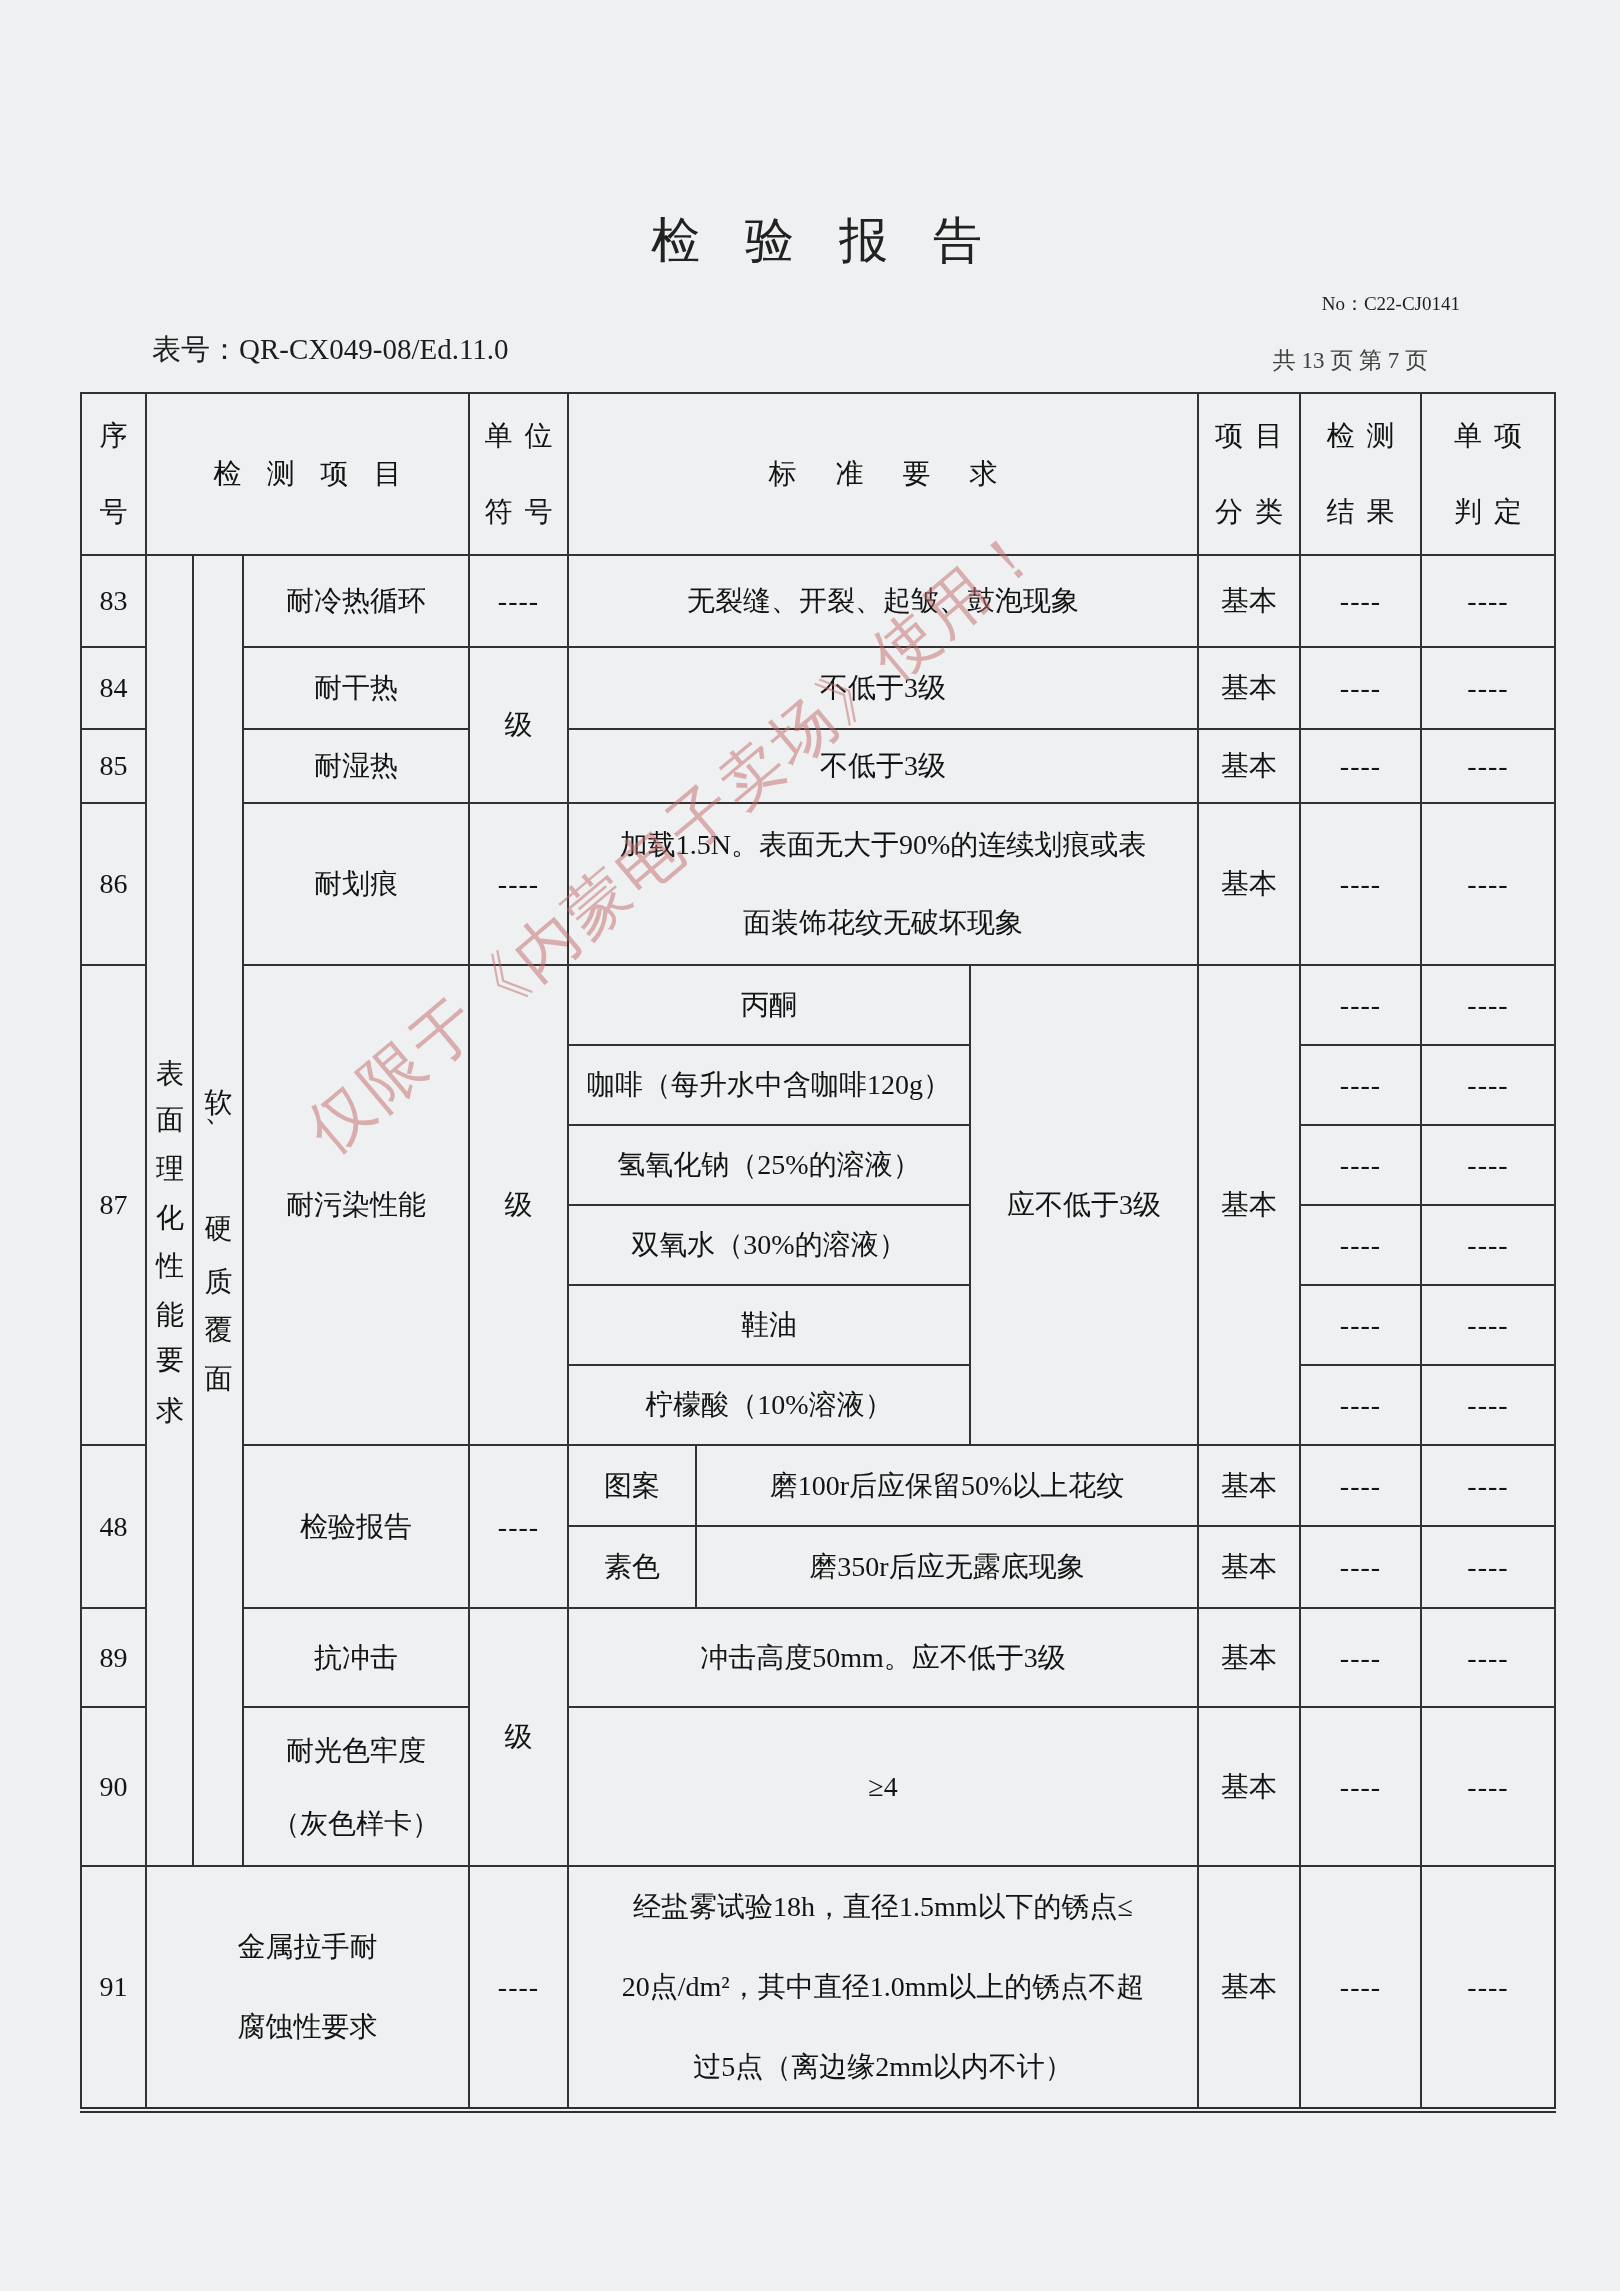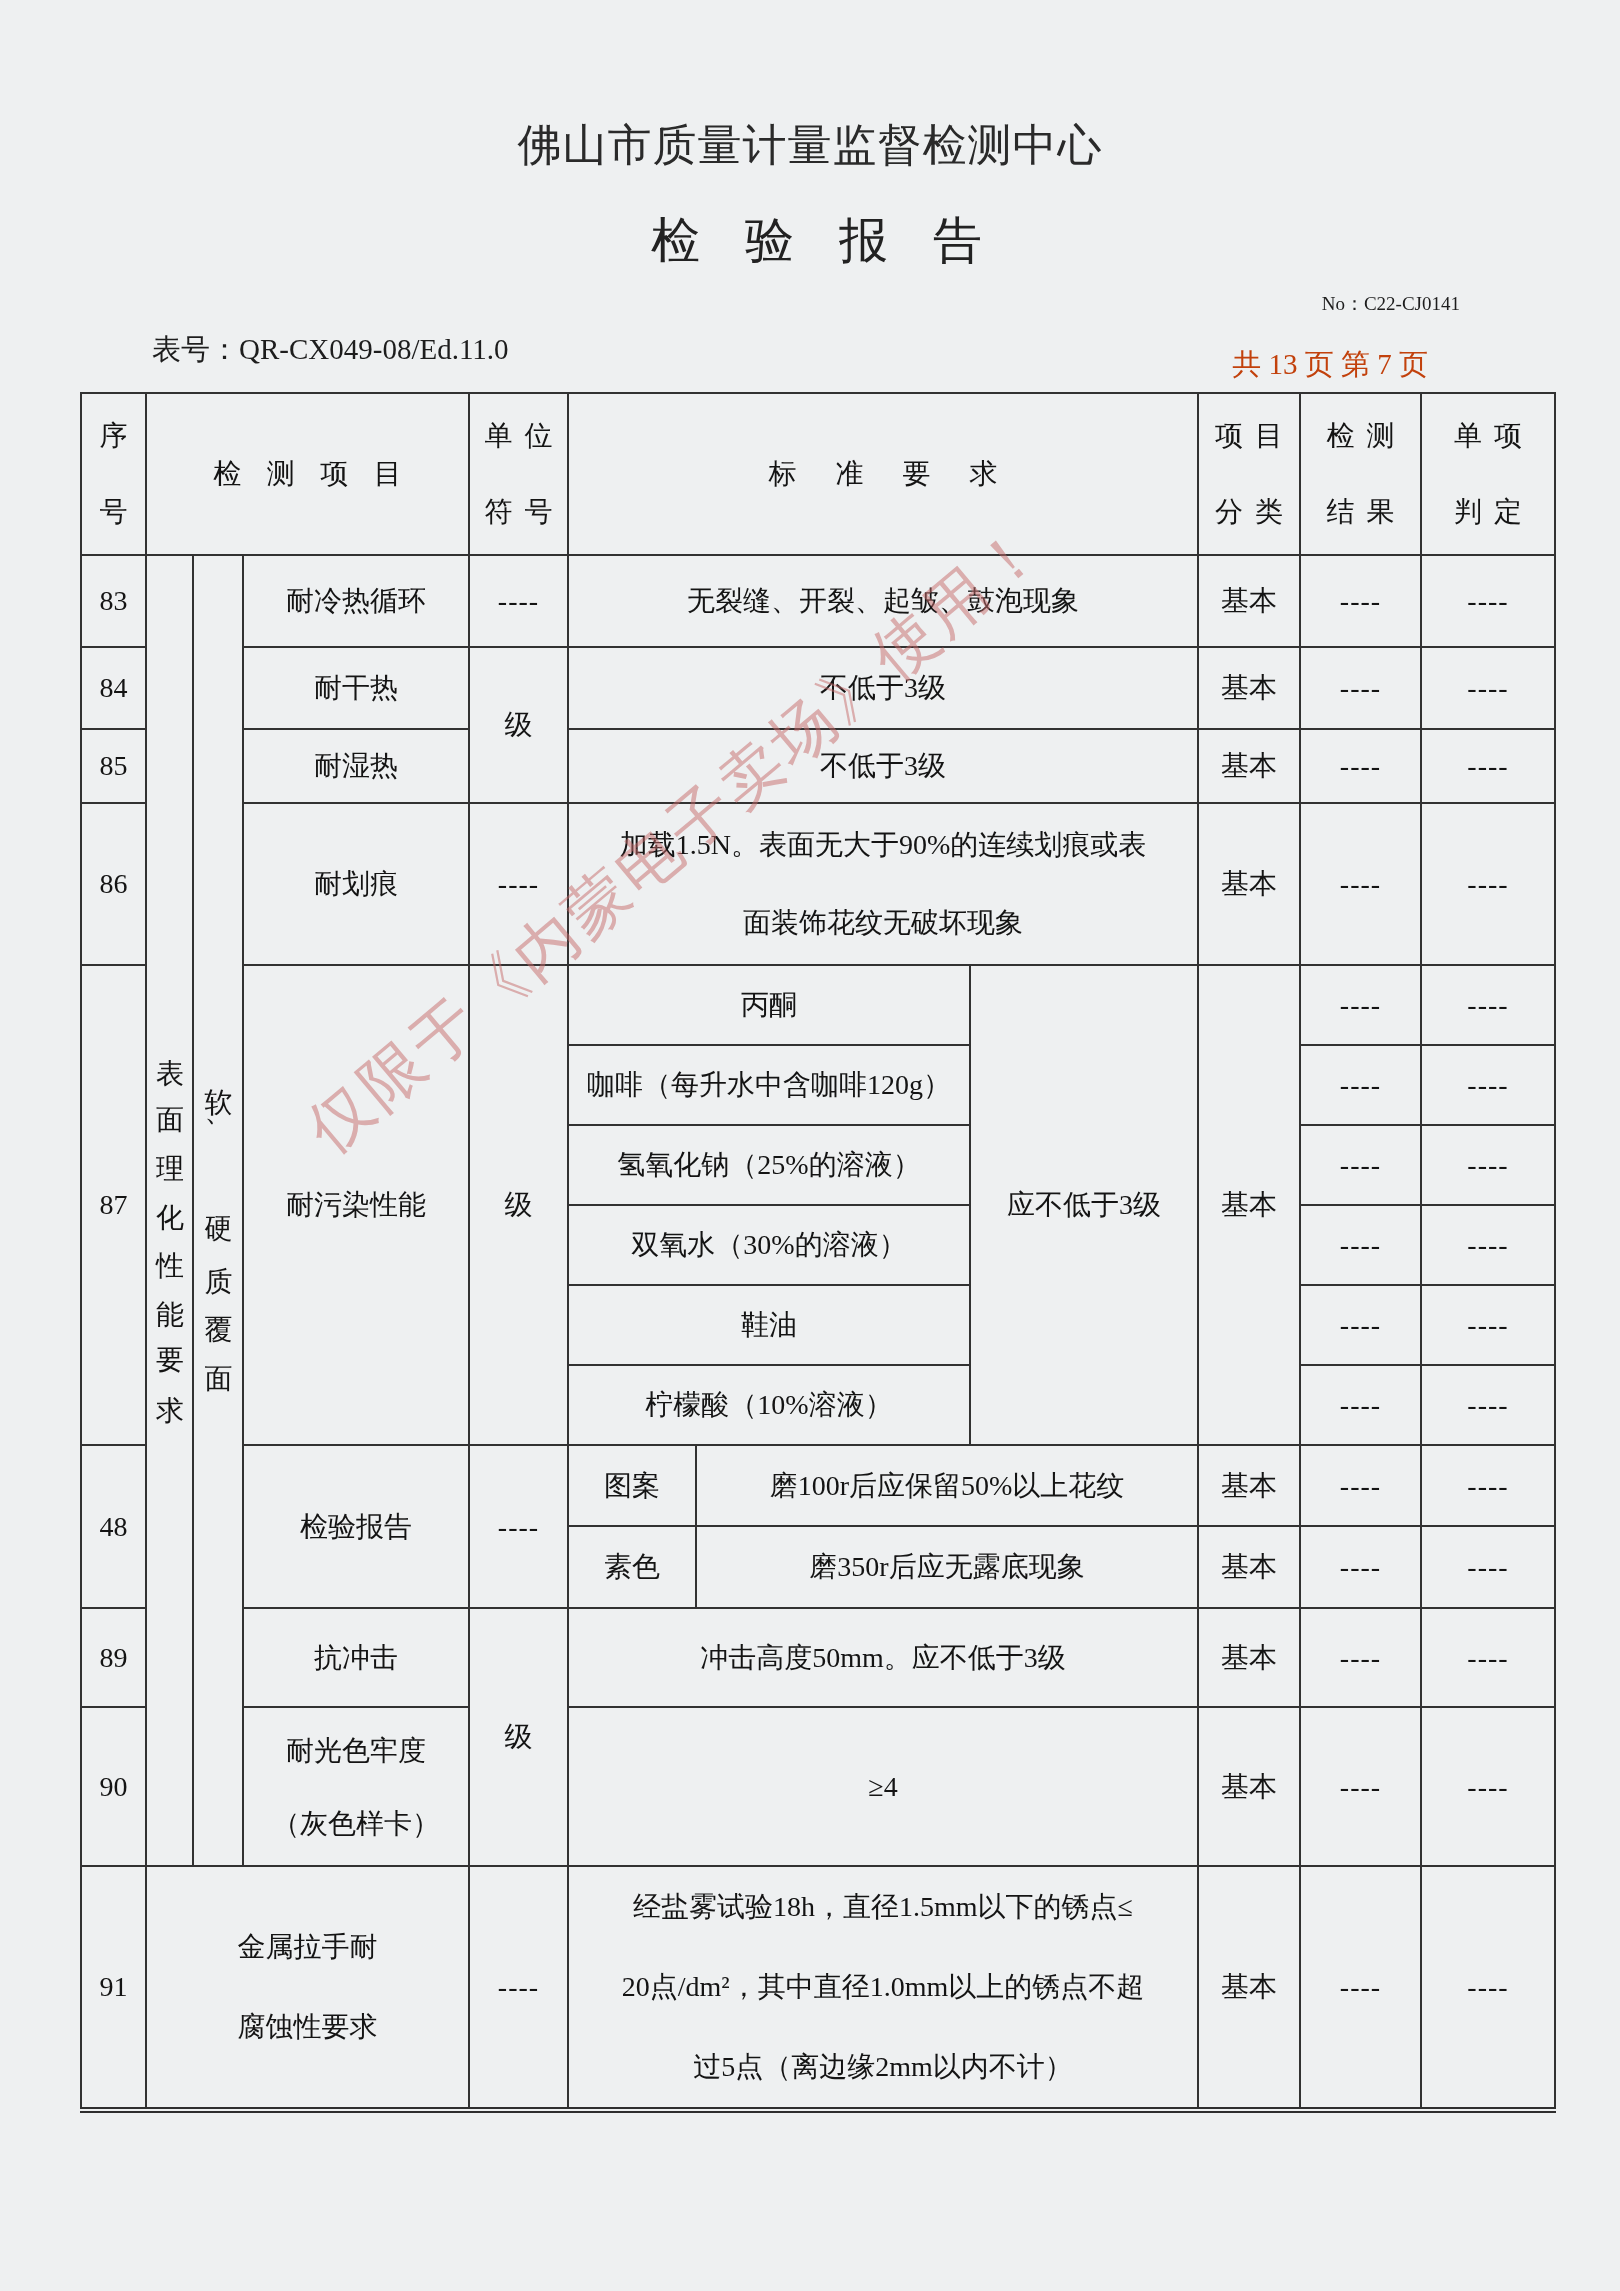--- a/index.html
+++ b/index.html
@@ -28,21 +28,21 @@
   .report-no{
     position:absolute;top:291px;right:160px;
     font-size:19px;color:#1d1d1d;
   }
   .form-no{
     position:absolute;top:330px;left:152px;
     font-size:29px;color:#1d1d1d;
   }
   .pagination{
     position:absolute;top:345px;right:192px;
-    font-size:29px;color:#c2410c;
+    font-size:23px;color:#404040;
   }
   
   .watermark{
     position:absolute;left:676px;top:838px;
     transform:translate(-50%,-50%) rotate(-40deg);
     font-size:63px;letter-spacing:3.9px;white-space:nowrap;
     color:rgba(197,106,106,0.50);
     pointer-events:none;z-index:5;
   }
   
@@ -76,21 +76,20 @@
   .ml3 div{line-height:80px;}
   .item2 div{line-height:73px;}
   .item2w div{line-height:80px;}
   .dash{letter-spacing:1px;}
 </style>
 </head>
 <body>
 
 <div class="page">
 
-  <div class="org-title">佛山市质量计量监督检测中心</div>
   <div class="report-title">检验报告</div>
   <div class="report-no">No：C22-CJ0141</div>
   <div class="form-no">表号：QR-CX049-08/Ed.11.0</div>
   <div class="pagination">共 13 页  第 7 页</div>
 
   <table class="report">
     <colgroup>
       <col style="width:65px">
         <col style="width:47px">
         <col style="width:50px">

